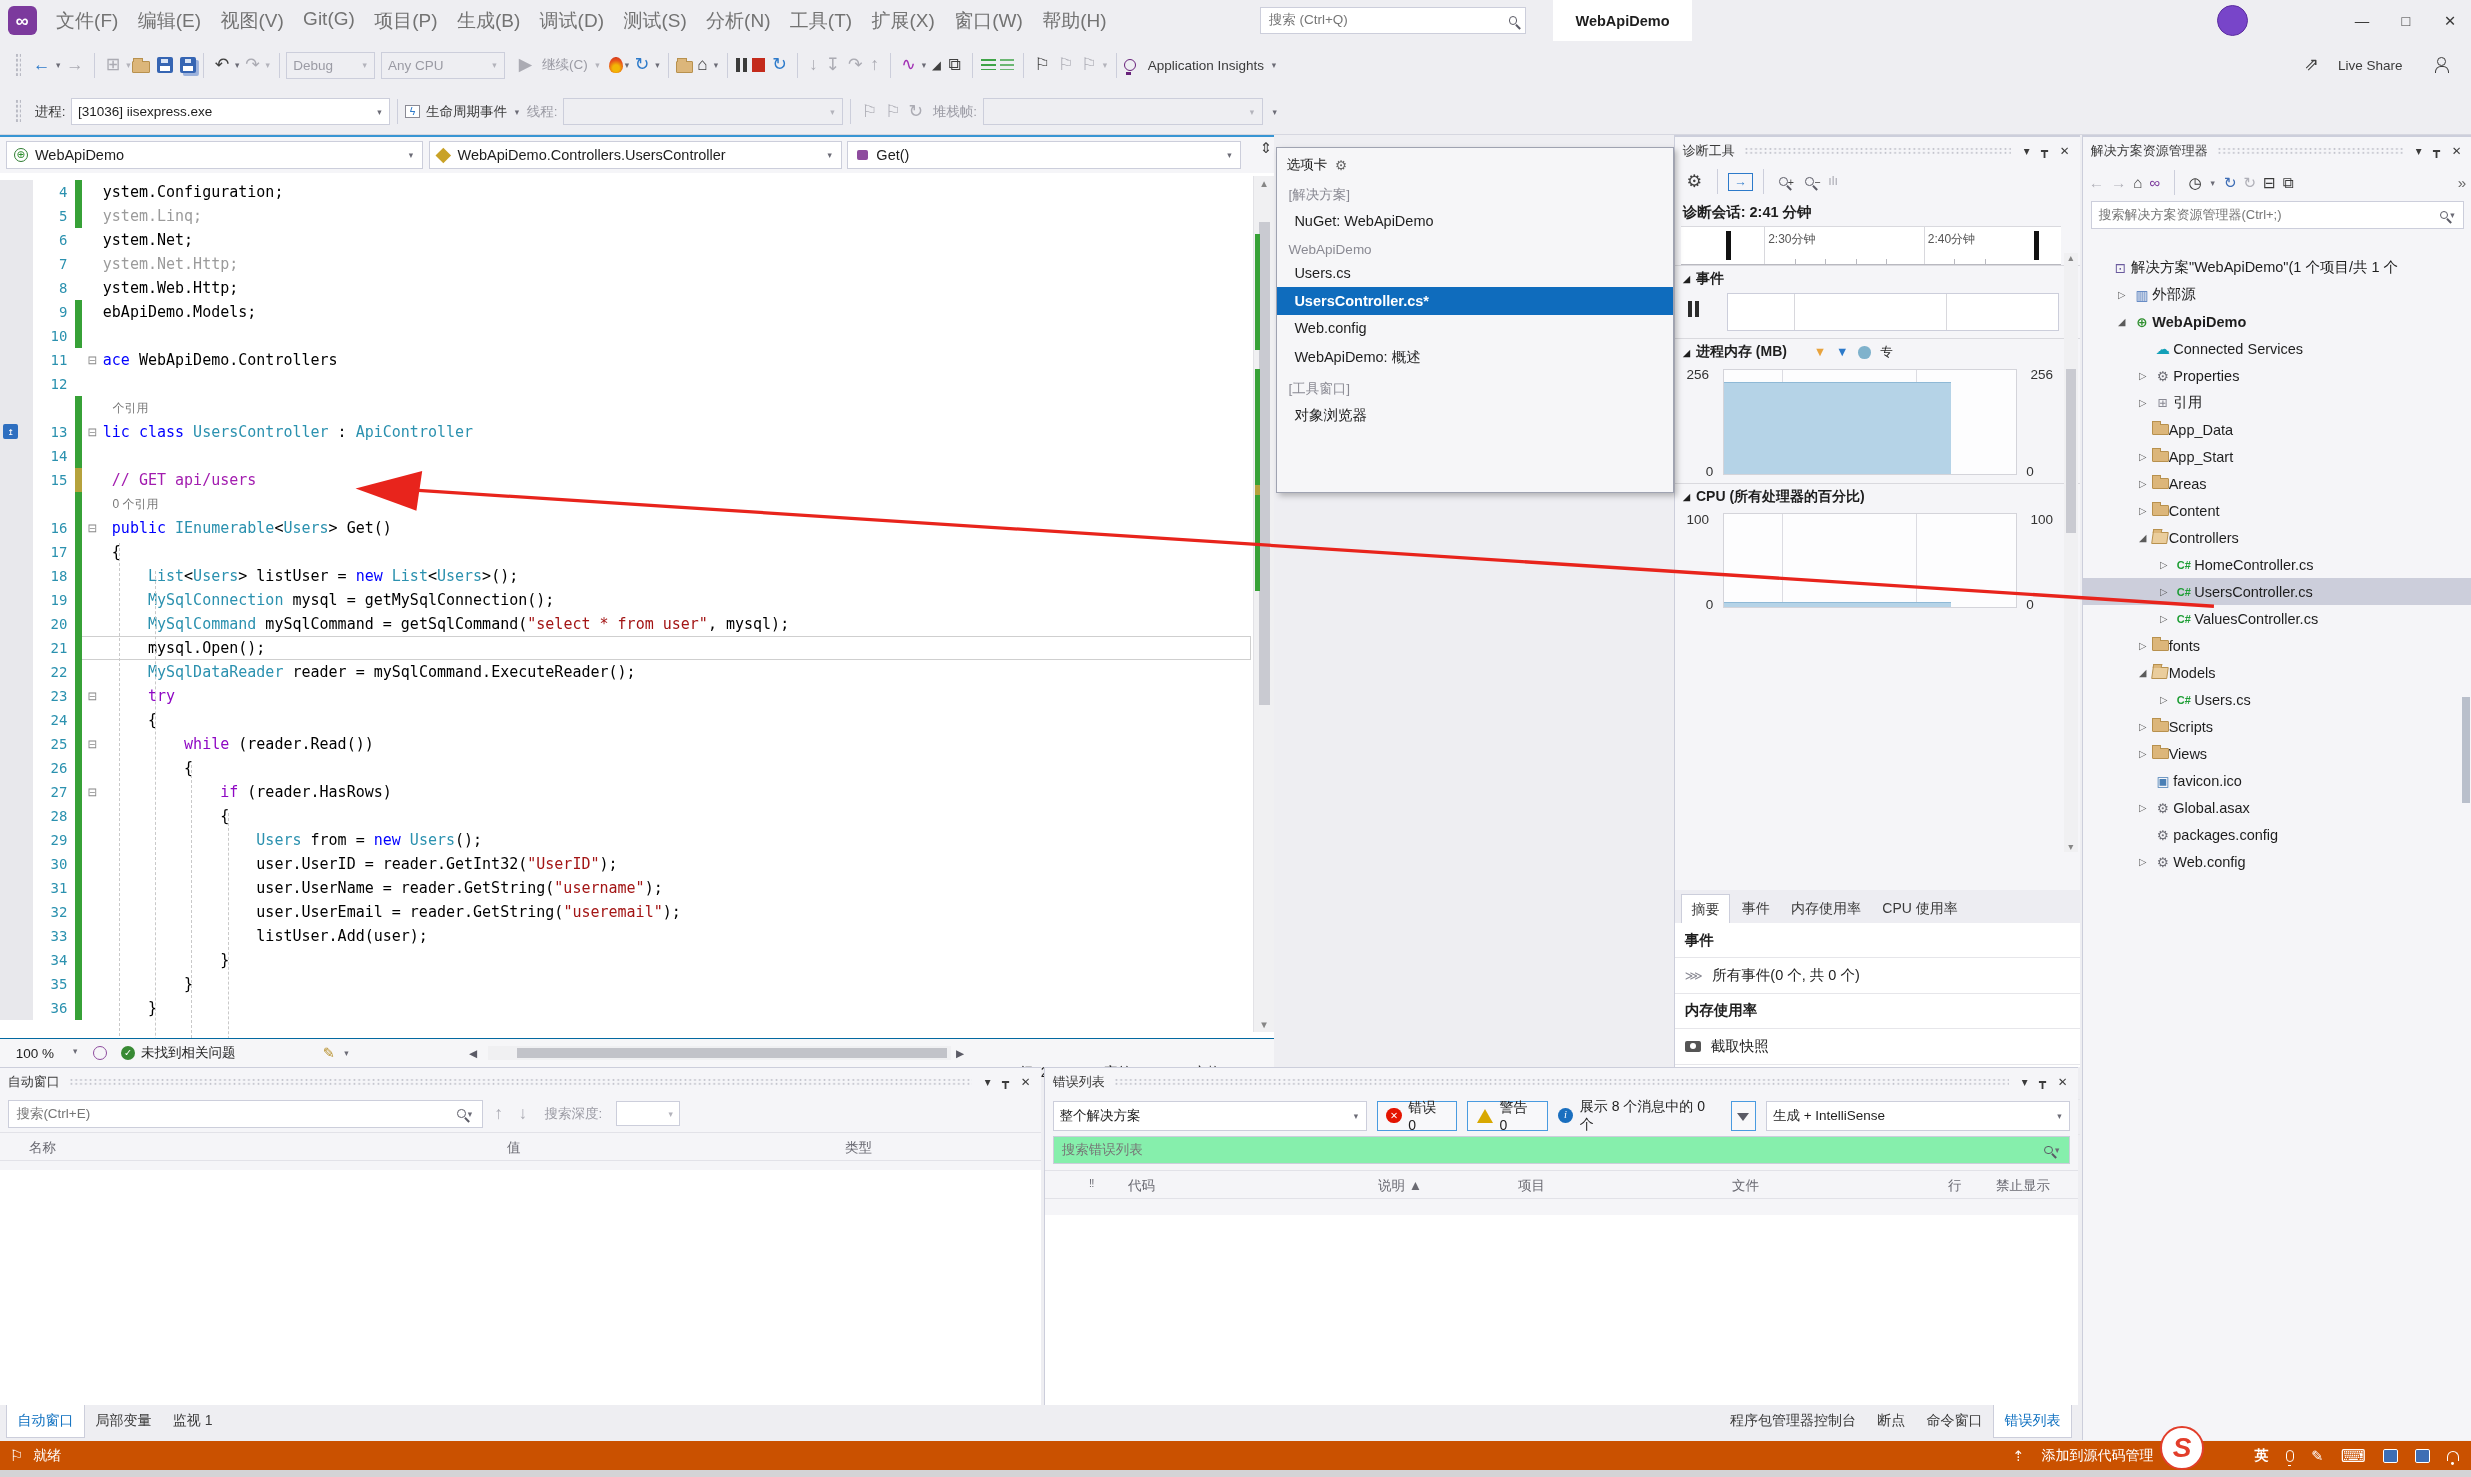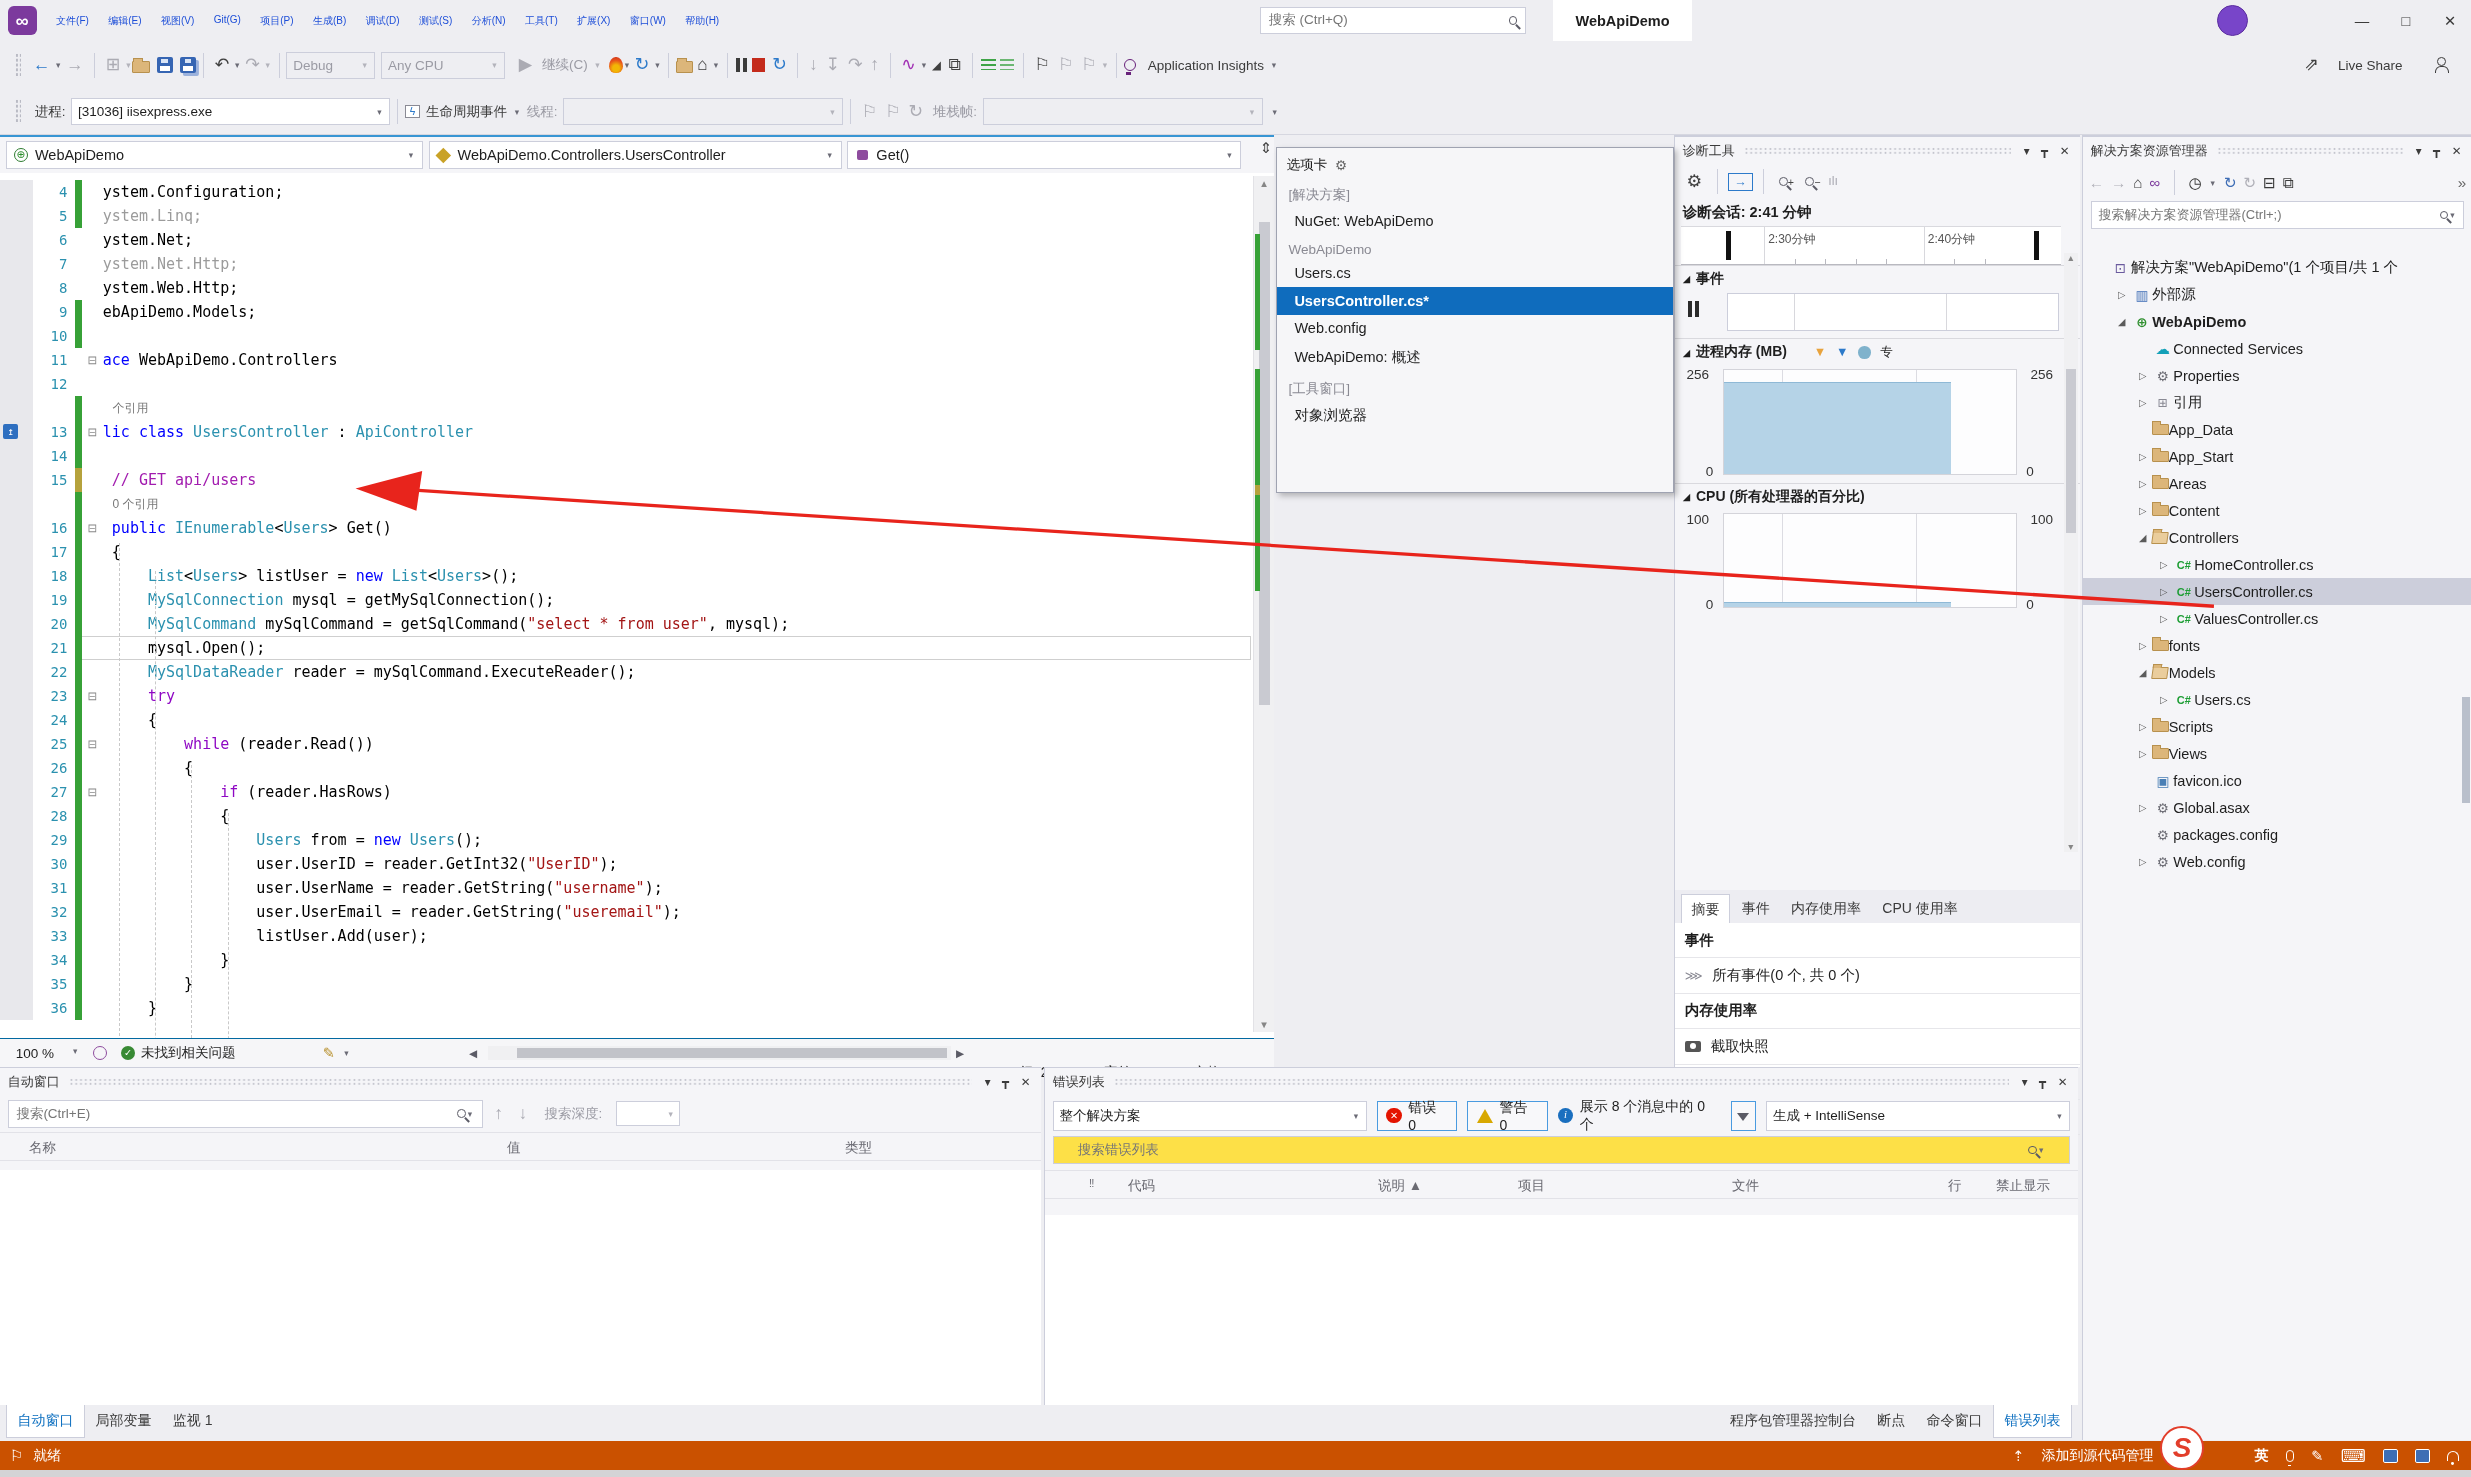--- a/index.html
+++ b/index.html
@@ -3,21 +3,21 @@
 <meta charset="utf-8">
 <style>
   * { margin:0; padding:0; box-sizing:border-box; }
   html,body { background:#9a9a9a; }
   body { font-family:"Liberation Sans","DejaVu Sans",sans-serif; }
   #app { position:relative; width:2472px; height:1477px; background:#EEEEF2; overflow:hidden; color:#1e1e1e; }
 
   
   #titlebar { position:absolute; left:0; top:0; width:2472px; height:41px; background:#EEEEF2; display:flex; align-items:center; }
   .vslogo { width:29px; height:29px; margin:0 9.7px 0 7.7px; background:#7C3A9D; border-radius:5.8px; color:#fff; font-size:18.3px; font-weight:bold; display:flex; align-items:center; justify-content:center; }
-  .mi { font-size:10px; padding:5.8px 9.7px; color:#1d4ed8; cursor:default;text-align:center; }
+  .mi { font-size:19px; padding:5.8px 9.7px; color:#737373; cursor:default;text-align:center; }
   #qsearch { position:absolute; left:1260px; top:6.8px; width:266px; height:27px; background:#fff; border:1px solid #CCCEDB; display:flex; align-items:center; padding:0 7.7px; }
   #qsearch .ph { color:#767676; font-size:13.5px; flex:1; }
   #wintitle { position:absolute; left:1553px; top:0; height:41px; min-width:139px; background:#fff; display:flex; align-items:center; justify-content:center; font-weight:bold; font-size:14.5px; padding:0 13.5px; }
   #avatar { position:absolute; left:2217px; top:4.8px; width:31px; height:31px; border-radius:50%; background:#7845C9; border:1px solid #5c2ea0; }
   .winbtns { position:absolute; right:0; top:0; height:41px; display:flex; }
   .winbtn { width:44px; height:41px; display:flex; align-items:center; justify-content:center; font-size:14.5px; color:#3b3b3b; }
 
   
   #toolbar { position:absolute; left:0; top:41px; width:2472px; height:48px; display:flex; align-items:center; padding-left:15.4px; }
   #debugbar { position:absolute; left:0; top:89px; width:2472px; height:46px; display:flex; align-items:center; padding-left:15.4px; border-bottom:1px solid #D6D7E0; }
@@ -181,21 +181,21 @@
   #autos .panelbody { top:102px; }
 
   #errlist { position:absolute; left:1044px; top:1067px; width:1034px; height:338px; background:#F5F5F8; border-top:1px solid #CCCEDB; border-left:1px solid #CCCEDB; }
   #errtools { display:flex; align-items:center; height:41px; padding:0 7.7px; gap:10px; }
   .togglebtn { display:flex; align-items:center; gap:6.8px; border:1.9px solid #4A9BE0; background:#F8F8FA; height:30px; padding:0 8.7px; font-size:14px; }
   .plainbtn { display:flex; align-items:center; gap:6.8px; height:30px; font-size:14px; }
   .ico-err { width:15.4px; height:15.4px; border-radius:50%; background:#E41400; color:#fff; font-size:9.7px; text-align:center; line-height:15.4px; }
   .ico-warn { width:0; height:0; border-left:8.7px solid transparent; border-right:8.7px solid transparent; border-bottom:14.5px solid #D8A800; position:relative; }
   .ico-info { width:15.4px; height:15.4px; border-radius:50%; background:#1A6FBF; color:#fff; font-size:10.6px; font-style:italic; text-align:center; line-height:14.5px; font-family:"Liberation Serif",serif; }
   .ico-funnel { width:0; height:0; border-left:6.8px solid transparent; border-right:6.8px solid transparent; border-top:8.7px solid #5b5b66; position:relative; top:1.9px; }
-  #errsearch { height:28px; margin:0 7.7px; background:#fde047; border:1px solid #CCCEDB; display:flex; align-items:center; padding:0 24px; }
+  #errsearch { height:28px; margin:0 7.7px; background:#86efac; border:1px solid #CCCEDB; display:flex; align-items:center; padding:0 8px; }
   #errsearch .ph { flex:1; color:#767676; font-size:13.5px; }
 
   #bottomtabs { position:absolute; left:0; top:1405px; width:2078px; height:36px; background:#EEEEF2; display:flex; align-items:flex-start; padding:0 5.8px; }
   .btab { font-size:14px; padding:6.8px 10.6px; color:#3b3b3b; }
   .btab.act { background:#fff; color:#0E70C0; border:1px solid #CCCEDB; border-top:none; }
   #btabs-right { margin-left:auto; display:flex; }
 
   
   #statusbar { position:absolute; left:0; top:1441px; width:2472px; height:30px; background:#CA5100; color:#fff; display:flex; align-items:center; font-size:14px; }
   #statusbar .flag { margin:0 9.7px 0 9.7px; font-size:15.4px; }

